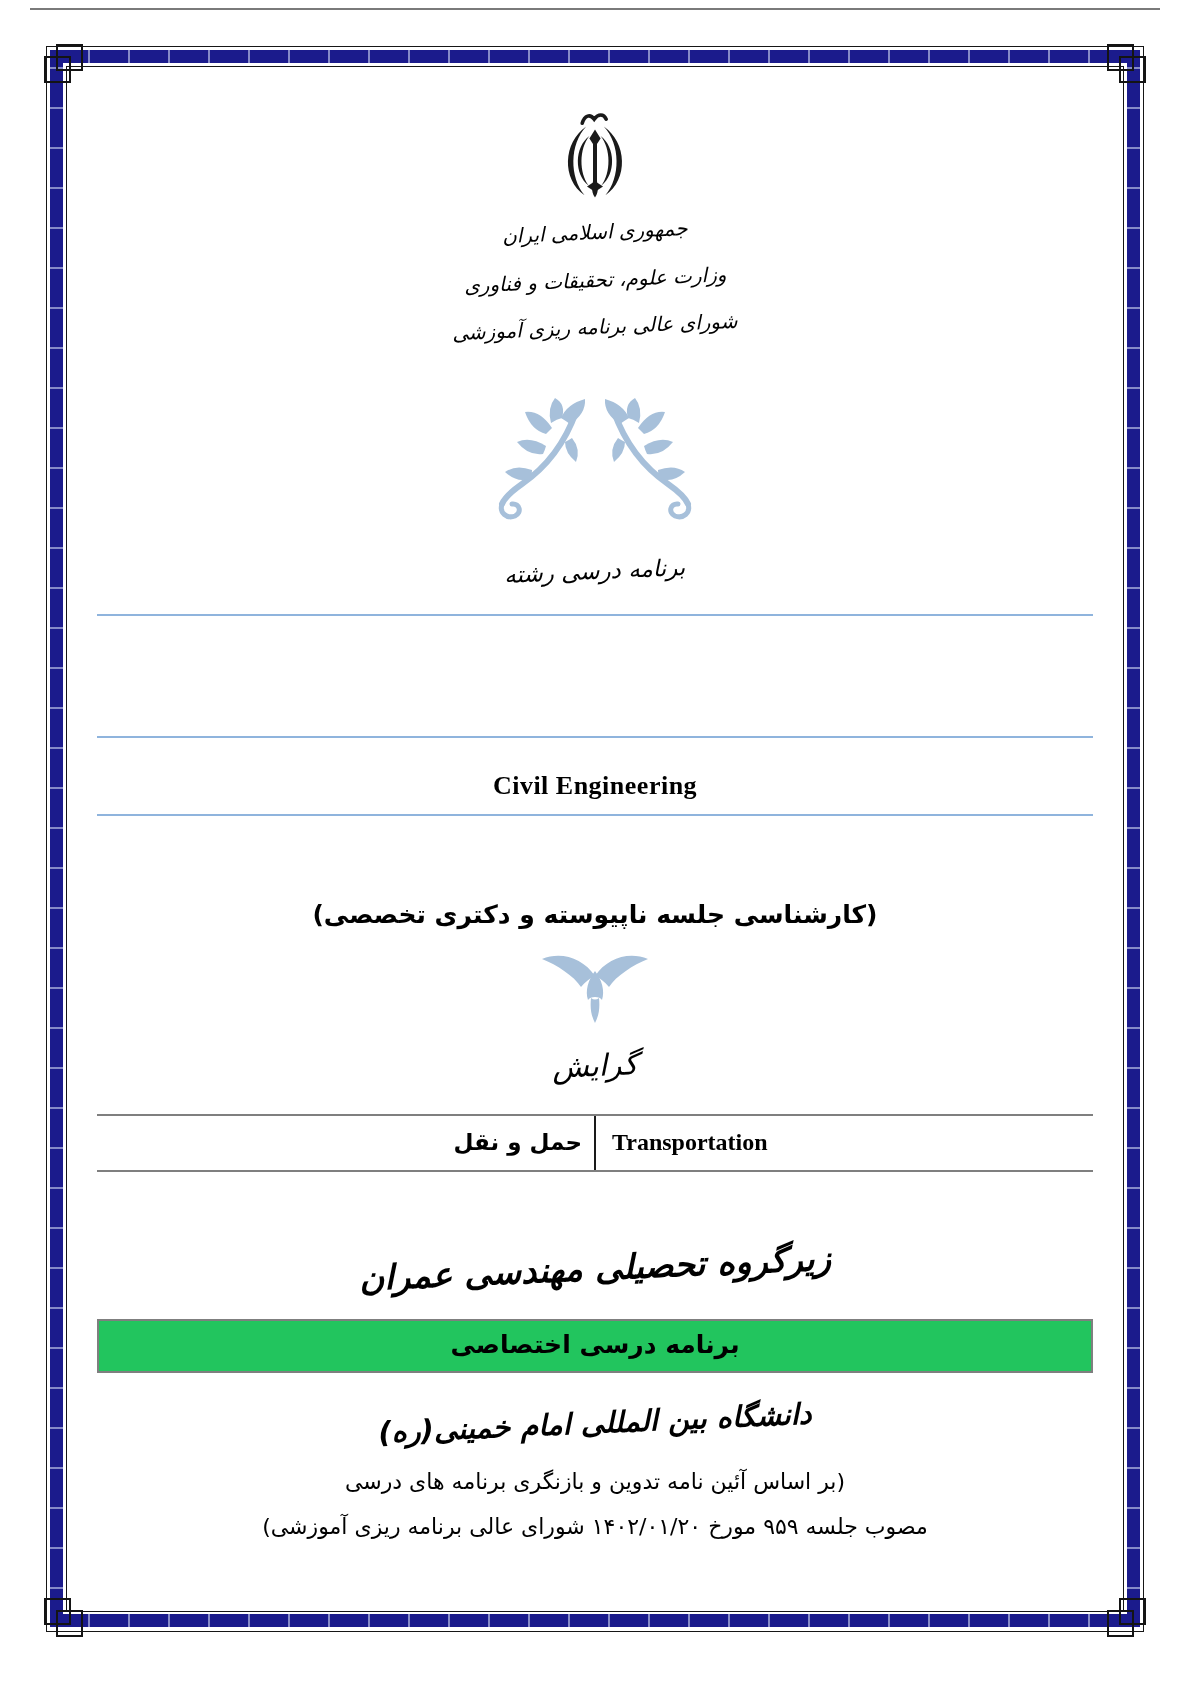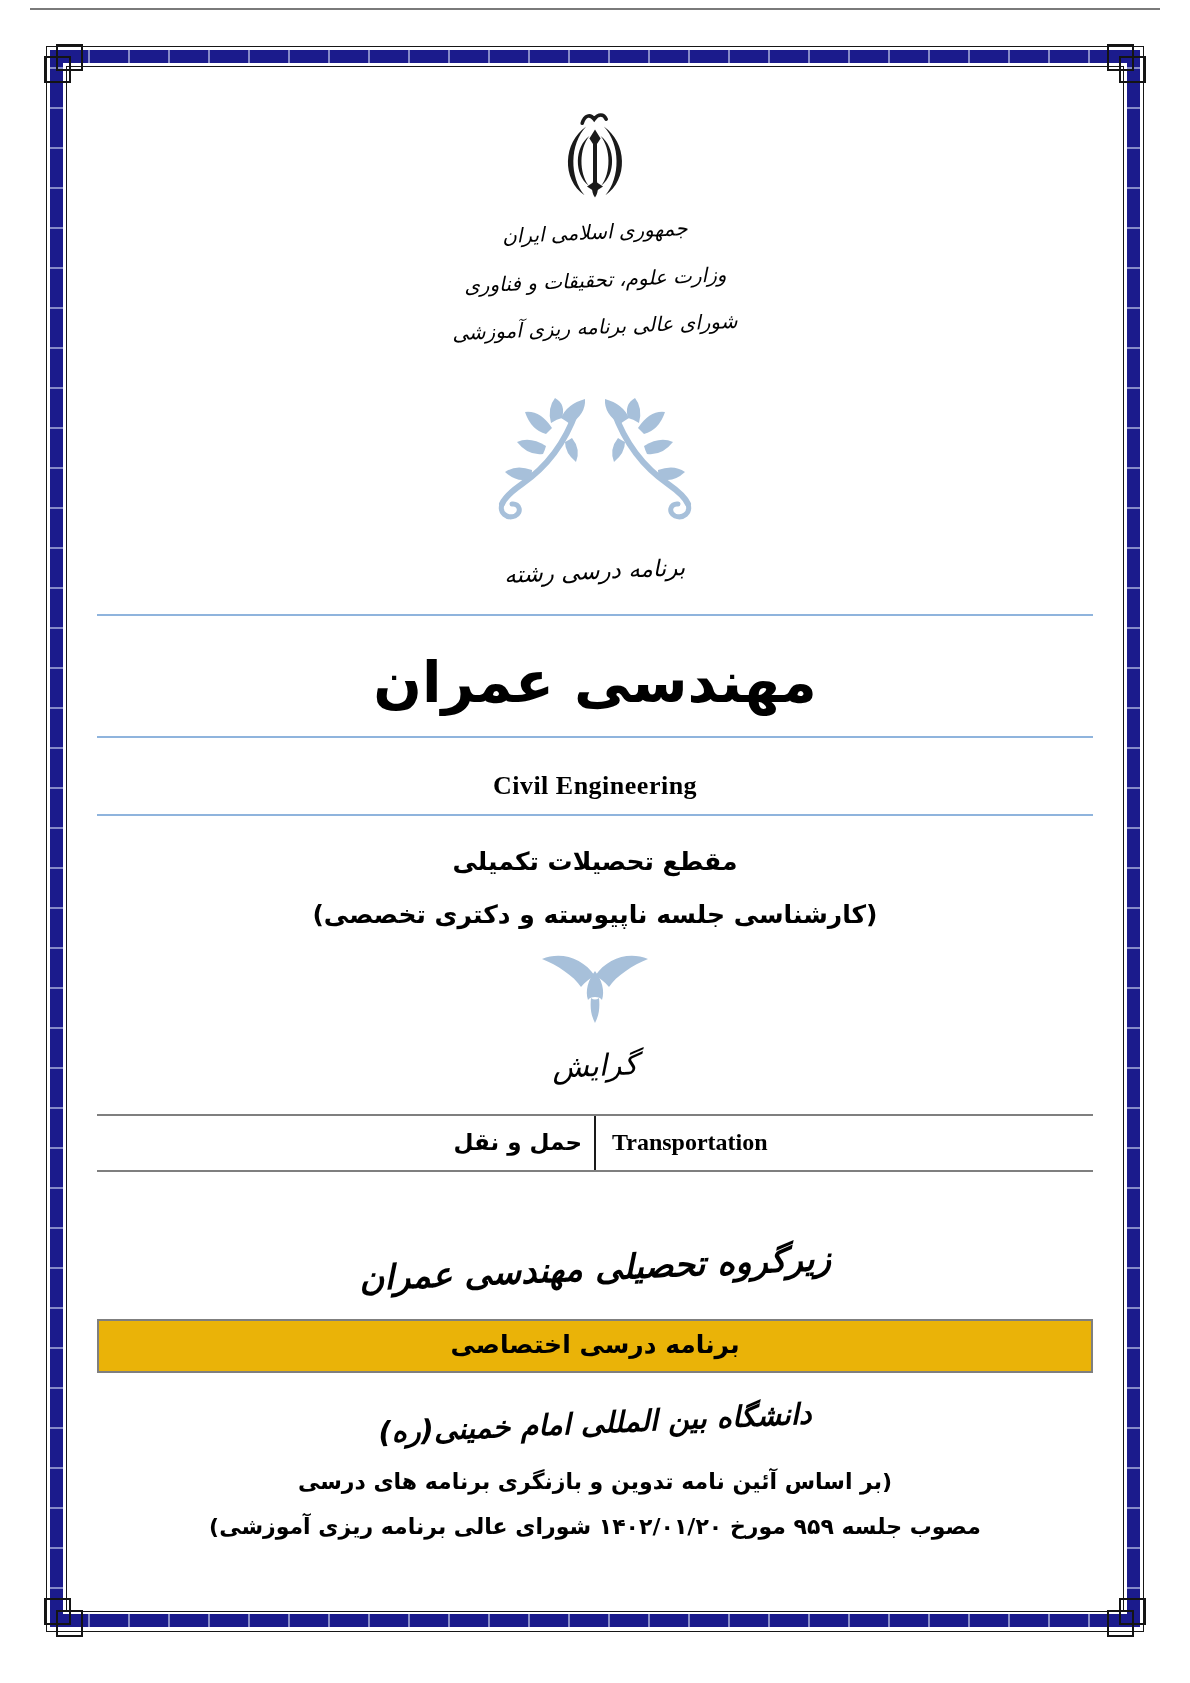--- a/index.html
+++ b/index.html
@@ -38,25 +38,25 @@
                 border-top:2.5px solid #7f7f7f;border-bottom:2.5px solid #7f7f7f;box-sizing:border-box;}
   .orient-div{position:absolute;left:497px;top:0;bottom:0;width:1.8px;background:#1a1a1a;}
   .cell-fa{position:absolute;left:0;top:0;width:491px;height:53px;line-height:53px;
            text-align:left;direction:rtl;font-size:23px;font-weight:bold;}
   .cell-fa span{float:left;padding-left:0;} 
   .cell-fa{text-align:left;padding-left:0;}
   .cell-fa-inner{position:absolute;right:6px;top:0;height:36px;line-height:53px;}
   .cell-en{position:absolute;left:515px;top:0;height:60px;line-height:53px;font-size:24px;font-weight:bold;
            font-family:"Liberation Serif","DejaVu Serif",serif;}
   .subgroup{top:1232px;font-size:34px;height:72px;line-height:72px;font-weight:bold;}
-  .section-bar{position:absolute;left:97px;top:1319px;width:996px;height:54px;background:#eab308;
+  .section-bar{position:absolute;left:97px;top:1319px;width:996px;height:54px;background:#22c55e;
                border:2.5px solid #7f7f7f;box-sizing:border-box;text-align:center;}
   .section-bar-label{font-size:25px;font-weight:bold;line-height:48px;}
   .university{top:1392px;font-size:29px;height:62px;line-height:62px;font-weight:bold;}
-  .footnote{font-size:22px;font-weight:bold;height:40px;line-height:40px;}
+  .footnote{font-size:22px;font-weight:normal;height:40px;line-height:40px;}
   .ornament{fill:#a7c0da;}
   .ornament-stroke{stroke:#a7c0da;stroke-linecap:round;fill:none;}
   .emblem-fill{fill:#1a1a1a;}
   .emblem-stroke{stroke:#1a1a1a;fill:none;stroke-linecap:round;}
   .flexc{display:flex;justify-content:center;left:0;right:0;}
 </style>
 </head>
 <body>
 
 <div class="page">
@@ -131,29 +131,27 @@
       <use href="#branch" transform="translate(103,2) scale(-1,1)"></use>
     </svg>
   </div>
 
   <div class="center-line rtl callig intro-label">
     <span class="tilt">برنامه درسی رشته</span>
   </div>
 
   <div class="sep" style="top:614px;"></div>
 
-  <div class="center-line rtl title-fa">مهندسی عمران</div>
 
   <div class="sep" style="top:736px;"></div>
 
   <div class="center-line title-en">Civil Engineering</div>
 
   <div class="sep" style="top:814px;"></div>
 
-  <div class="center-line rtl level-line" style="top:840px;">مقطع تحصیلات تکمیلی</div>
   <div class="center-line rtl level-line" style="top:893px;">(کارشناسی جلسه ناپیوسته و دکتری تخصصی)</div>
 
   <div class="abs flexc" style="top:946px;">
     <svg width="128" height="78" viewBox="0 0 128 78" aria-hidden="true">
       <path class="ornament" d="M 64,30 C 52,12 30,5 11,13 C 26,19 43,30 50,41 C 54,36 59,32 64,30 Z"></path>
       <path class="ornament" d="M 64,30 C 76,12 98,5 117,13 C 102,19 85,30 78,41 C 74,36 69,32 64,30 Z"></path>
       <path class="ornament" d="M 64,25 C 57,34 54,45 57,54 C 59,50 69,50 71,54 C 74,45 71,34 64,25 Z"></path>
       <path class="ornament" d="M 60,52 C 59,62 60,69 64,77 C 68,69 69,62 68,52 Q 64,55 60,52 Z"></path>
     </svg>
   </div>

